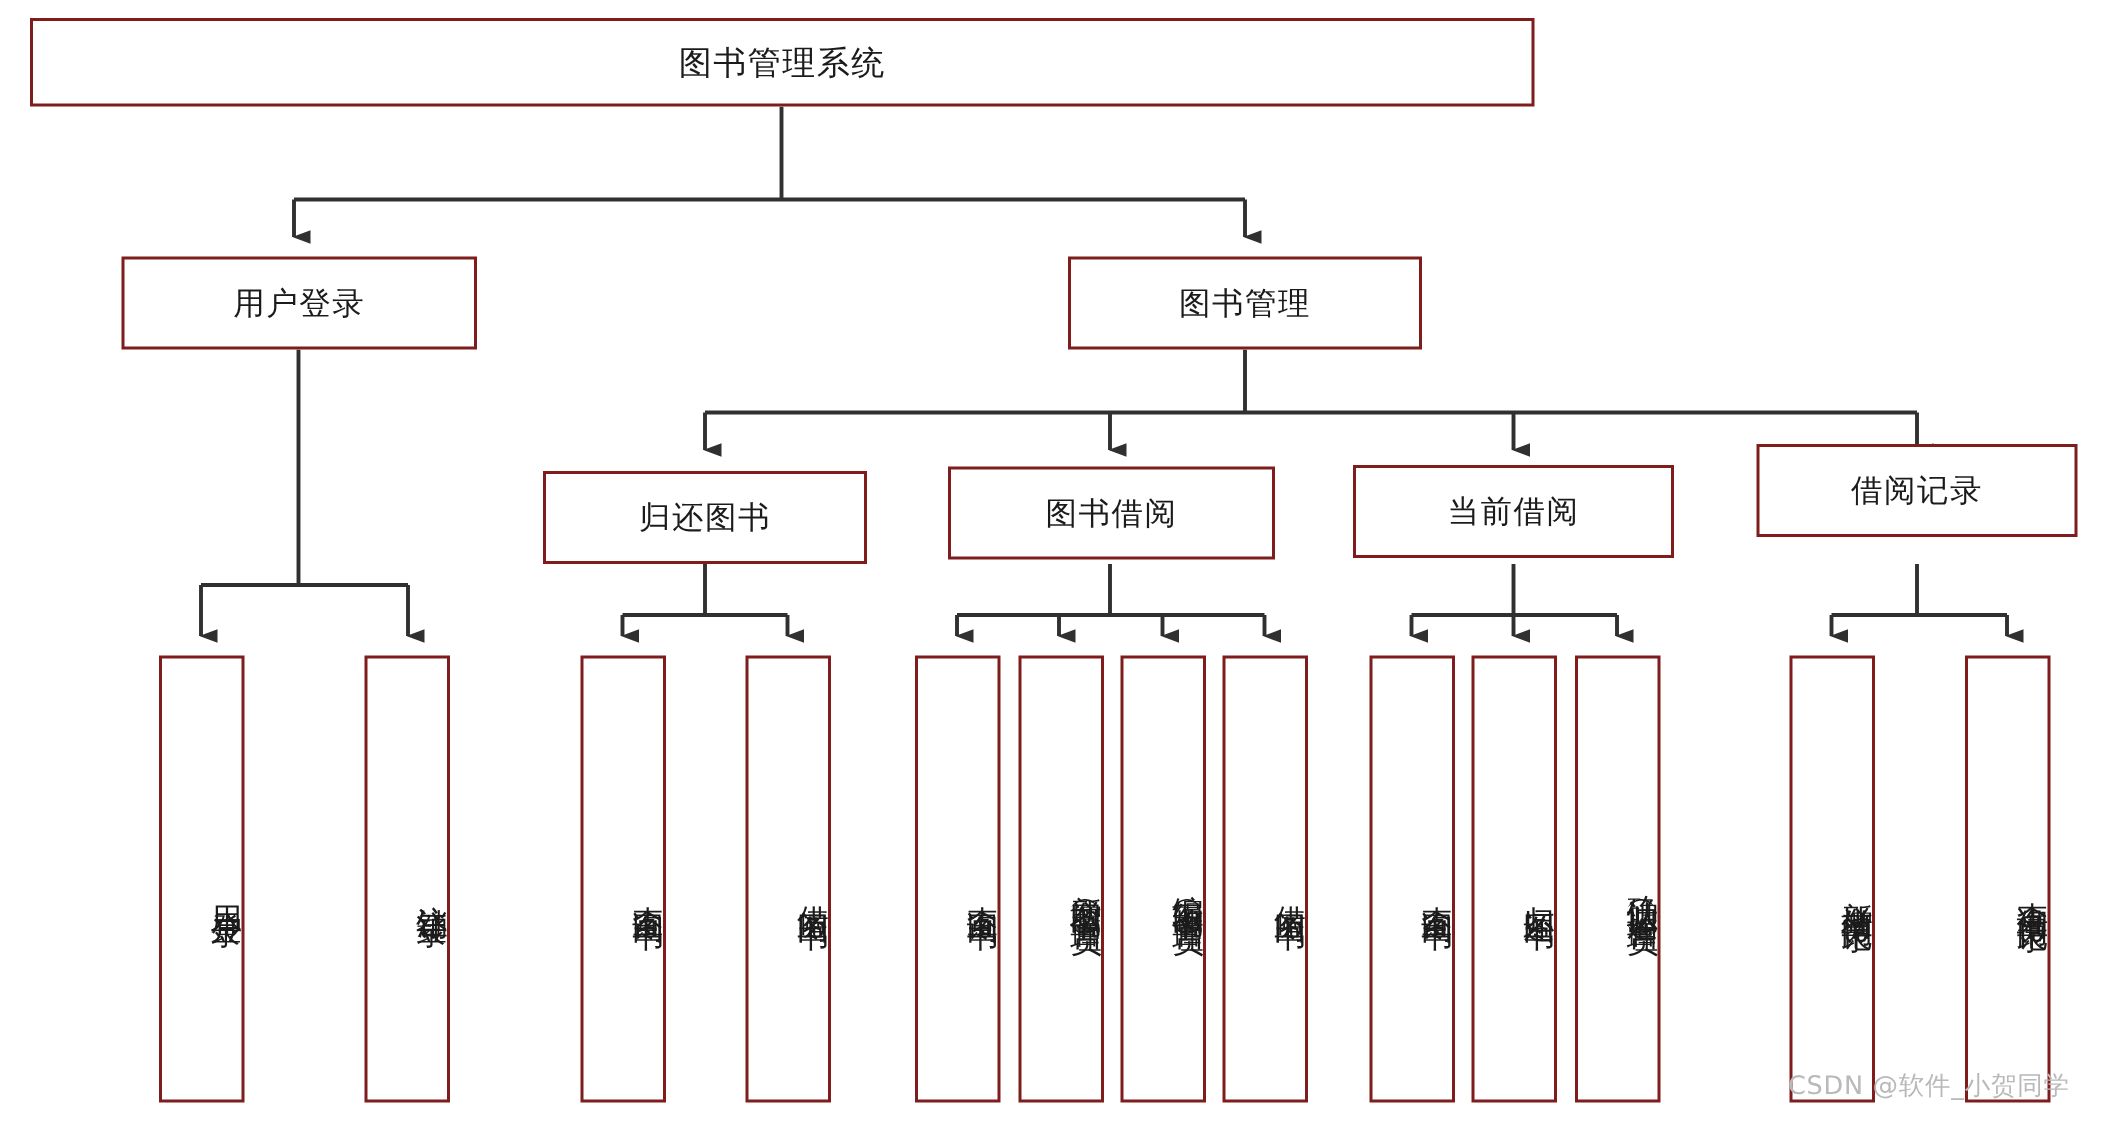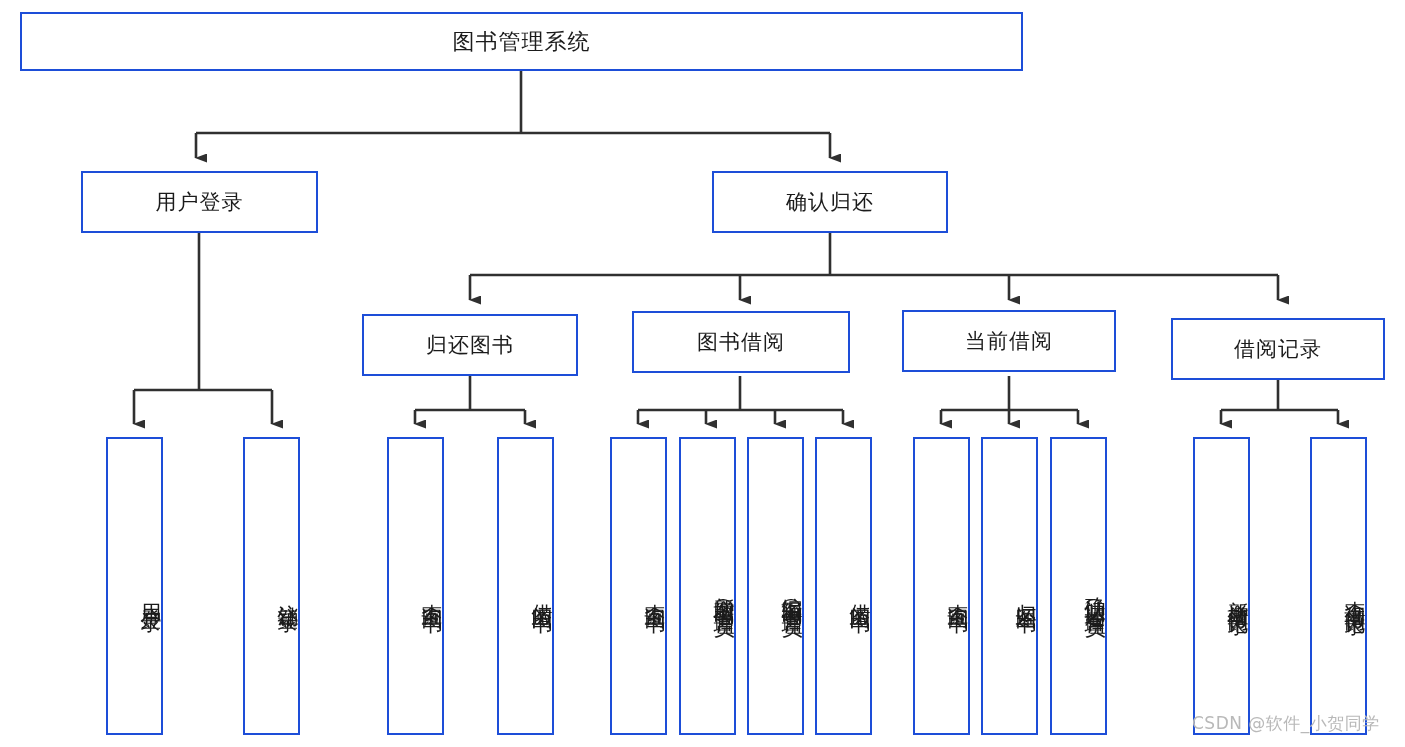--- a/index.html
+++ b/index.html
@@ -6,21 +6,21 @@
   body{
     font-family:"DejaVu Sans","Liberation Sans",sans-serif;
     width:1405px;height:747px;overflow:hidden;
   }
   #stage{position:relative;width:1405px;height:747px;background:#fff;}
   svg.edges{position:absolute;left:0;top:0;width:1405px;height:747px;pointer-events:none;}
 
   .node{
     position:absolute;
     box-sizing:border-box;
-    border:2px solid #1d4ed8;
+    border:2px solid #7f1d1d;
     background:#ffffff;
     display:flex;
     align-items:center;
     justify-content:center;
     color:#1b1b1b;
   }
   .node.h{
     font-size:21px;
     letter-spacing:1px;
   }
@@ -105,33 +105,33 @@
   </svg>
 
   <div class="node h root" style="left:20px;top:12px;width:1003px;height:59px;">
     <span>图书管理系统</span>
   </div>
 
   <div class="node h" style="left:81px;top:171px;width:237px;height:62px;">
     <span>用户登录</span>
   </div>
   <div class="node h" style="left:712px;top:171px;width:236px;height:62px;">
-    <span>确认归还</span>
+    <span>图书管理</span>
   </div>
 
   <div class="node h" style="left:362px;top:314px;width:216px;height:62px;">
     <span>归还图书</span>
   </div>
   <div class="node h" style="left:632px;top:311px;width:218px;height:62px;align-items:center;">
     <span>图书借阅</span>
   </div>
   <div class="node h" style="left:902px;top:310px;width:214px;height:62px;">
     <span>当前借阅</span>
   </div>
-  <div class="node h" style="left:1171px;top:318px;width:214px;height:62px;">
+  <div class="node h" style="left:1171px;top:296px;width:214px;height:62px;">
     <span>借阅记录</span>
   </div>
 
   <div class="node v" style="left:106px;top:437px;width:57px;height:298px;">
     <span>用户登录</span>
   </div>
   <div class="node v" style="left:243px;top:437px;width:57px;height:298px;">
     <span>注销登录</span>
   </div>
 

